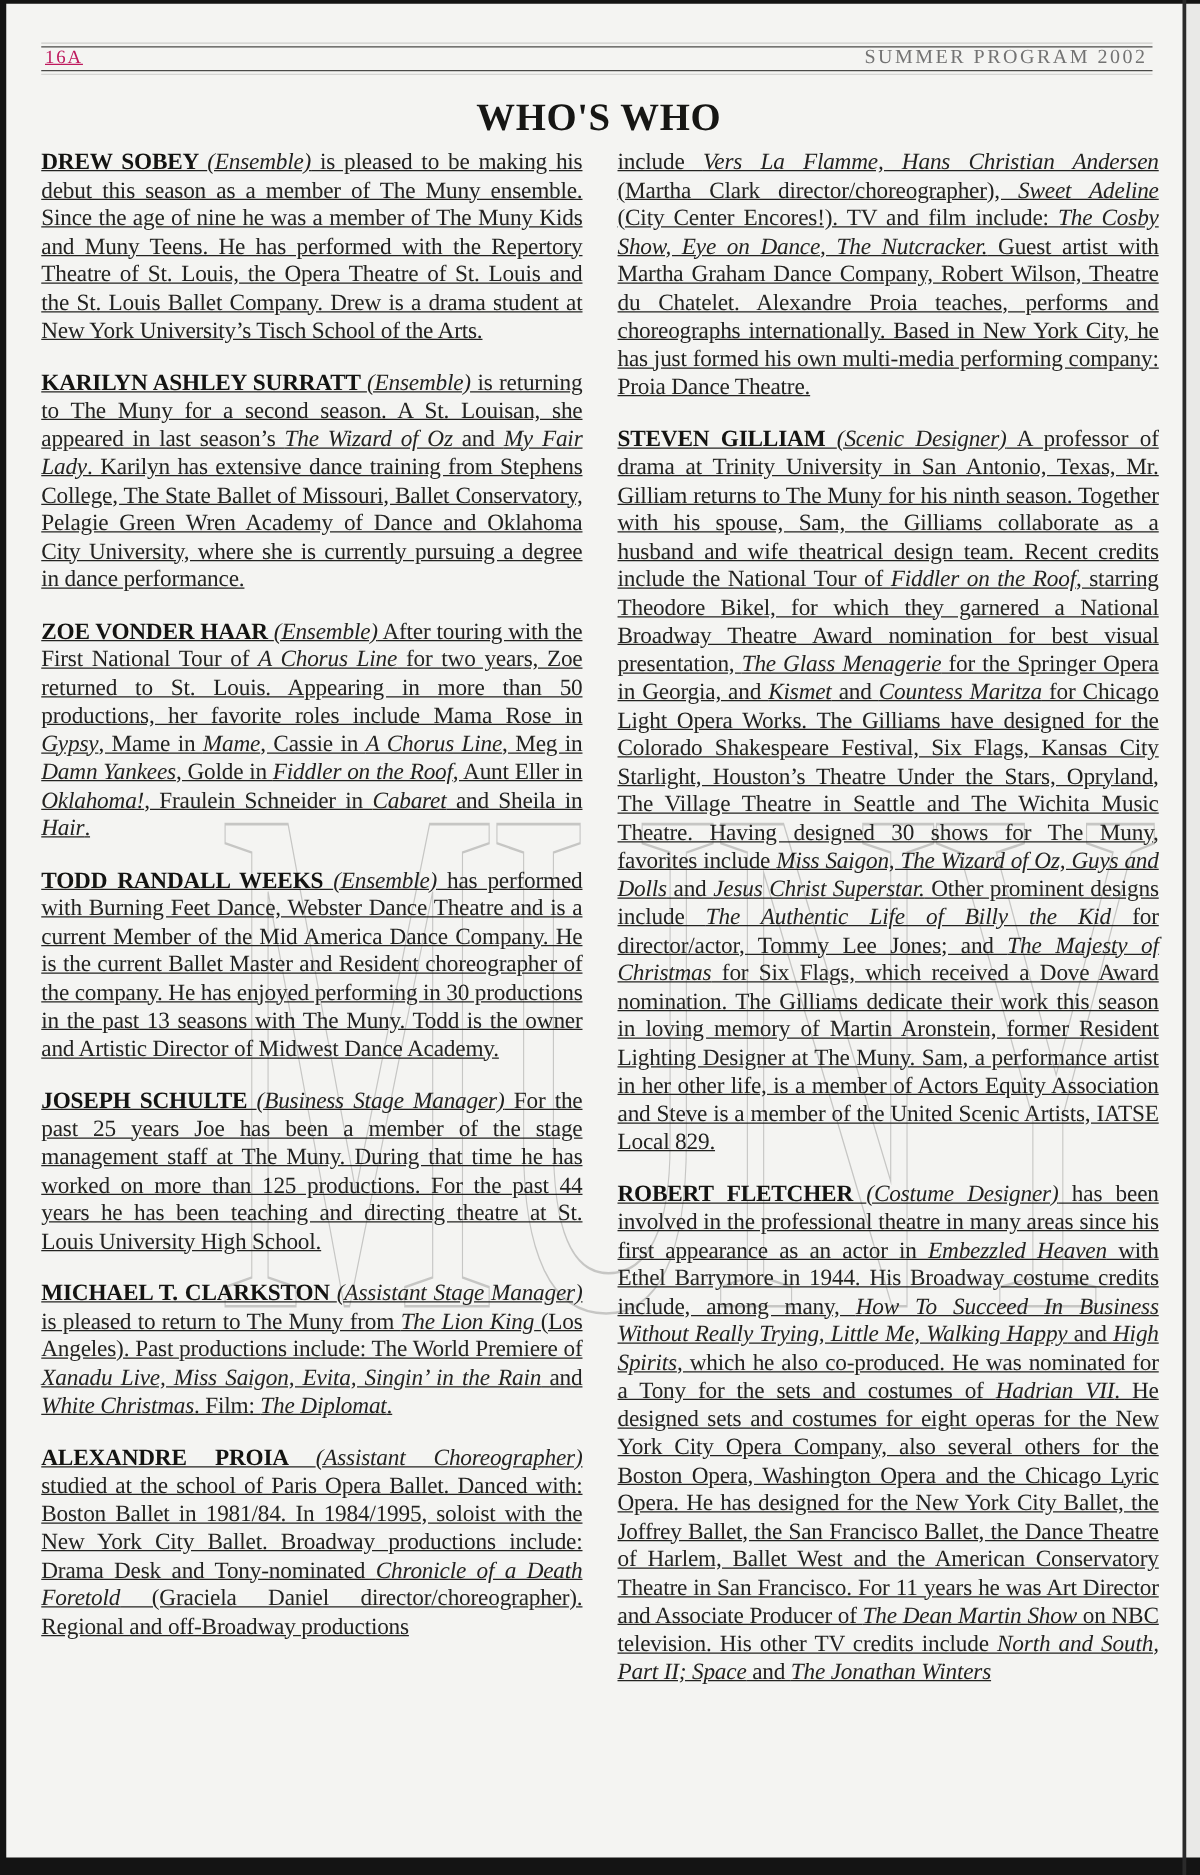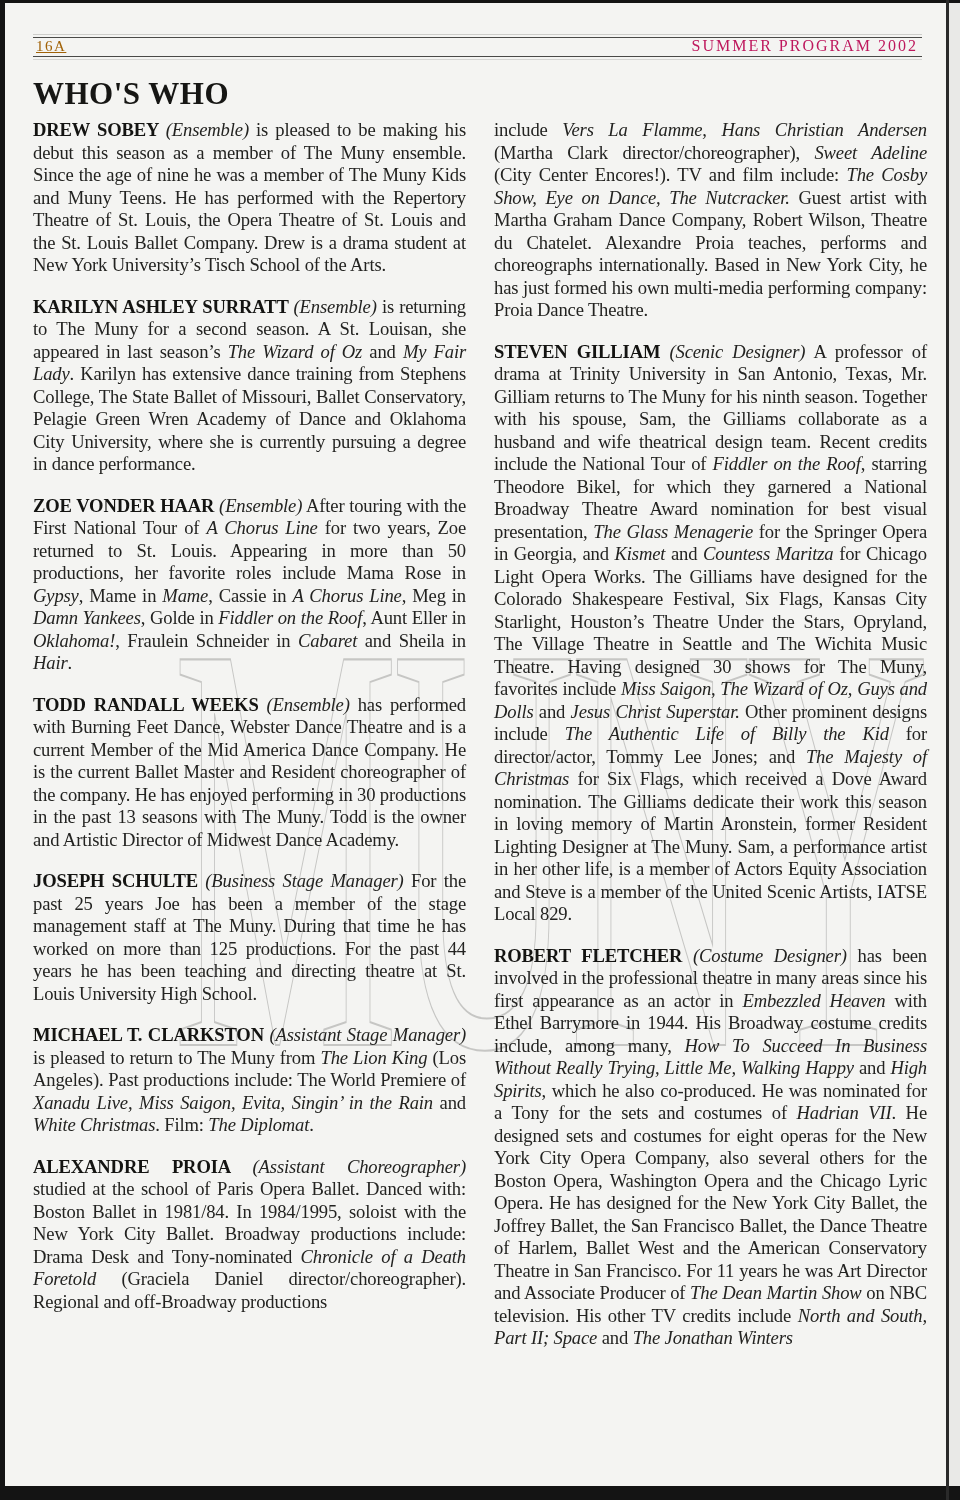--- a/index.html
+++ b/index.html
@@ -16,48 +16,48 @@
   .edge-bottom{position:absolute;top:1486px;left:0;width:960px;height:14px;background:#141414;}
   .edge-right{position:absolute;top:0;left:946px;width:3px;height:1500px;background:#2a2a2a;}
   .edge-right-paper{position:absolute;top:0;left:949px;width:11px;height:1500px;background:#e9e9e7;}
 
   
   .rule{position:absolute;left:33px;width:889px;height:1px;background:#4a4a48;}
   .rule-top{top:37px;box-shadow:0 -3px 0 0 rgba(90,90,88,.25);}
   .rule-bottom{top:56px;box-shadow:0 3px 0 0 rgba(90,90,88,.2);}
   .page-number{
     position:absolute;left:36px;top:38px;
-    font-size:15px;letter-spacing:1.5px;color:#a16207;text-decoration:underline;
+    font-size:15px;letter-spacing:1.5px;color:#be185d;text-decoration:underline;
   }
   .program-title{
     position:absolute;right:42px;top:37px;
-    font-size:16px;letter-spacing:2px;color:#be185d;
+    font-size:16px;letter-spacing:2px;color:#737373;
   }
   .page-title{
     position:absolute;left:33px;top:76px;width:892px;
-    text-align:left;font-size:31px;font-weight:bold;
+    text-align:center;font-size:31px;font-weight:bold;
     letter-spacing:.5px;color:#161614;
   }
 
   
   .watermark-svg{position:absolute;left:0;top:0;z-index:0;pointer-events:none;}
 
   
   .columns{
     position:absolute;left:33px;top:119px;width:894px;
     display:flex;gap:28px;z-index:1;
   }
   .col{
     width:433px;
     text-align:justify;
     font-size:18.6px;line-height:22.5px;
     letter-spacing:-.15px;
     color:#232321;
   }
-  p.bio{margin:0 0 19px 0;}
+  p.bio{margin:0 0 19px 0;text-decoration:underline;}
   .b{font-weight:bold;color:#141412;}
   .i{font-style:italic;}
 </style>
 </head>
 <body>
 
 <div class="page">
 
   <svg class="watermark-svg" width="960" height="1500" viewBox="0 0 960 1500" aria-hidden="true">
     <text x="0" y="0" transform="translate(548,1045) scale(0.82,1.9)" text-anchor="middle" font-family="Liberation Serif, serif" font-size="310" letter-spacing="-8" fill="none" stroke="#c6c6c4" stroke-width="1.6" vector-effect="non-scaling-stroke">MUNY</text>

